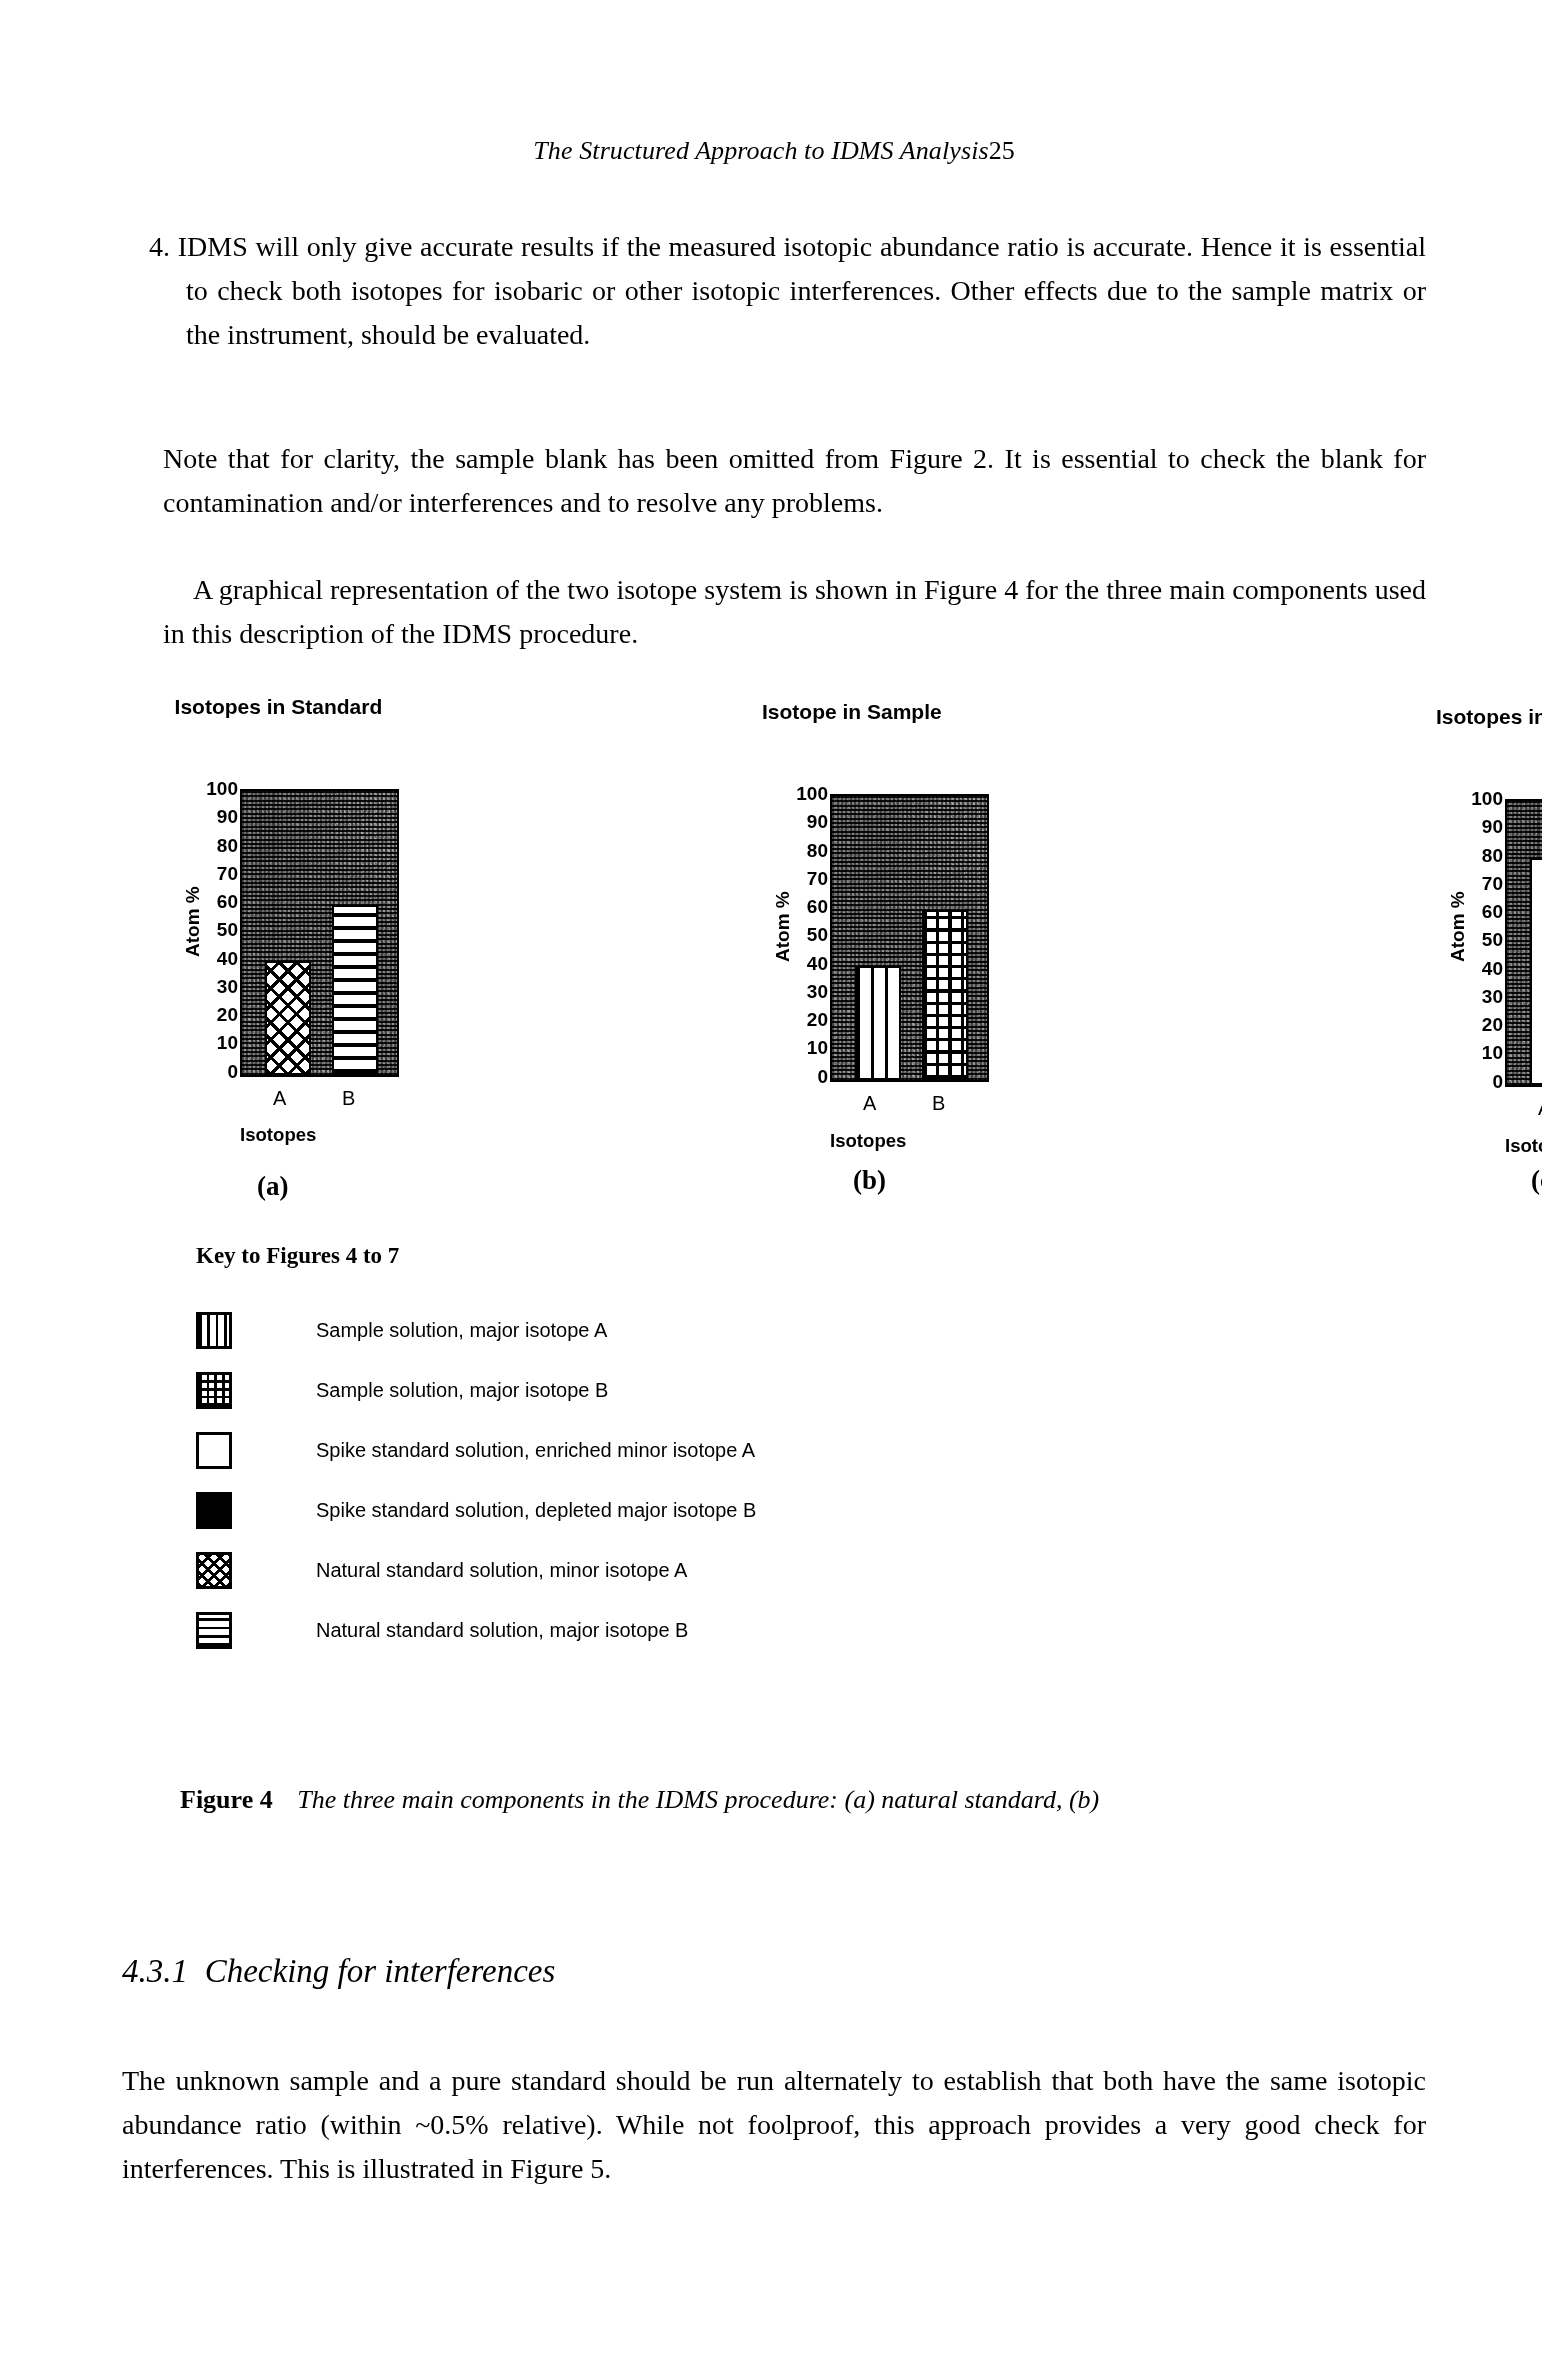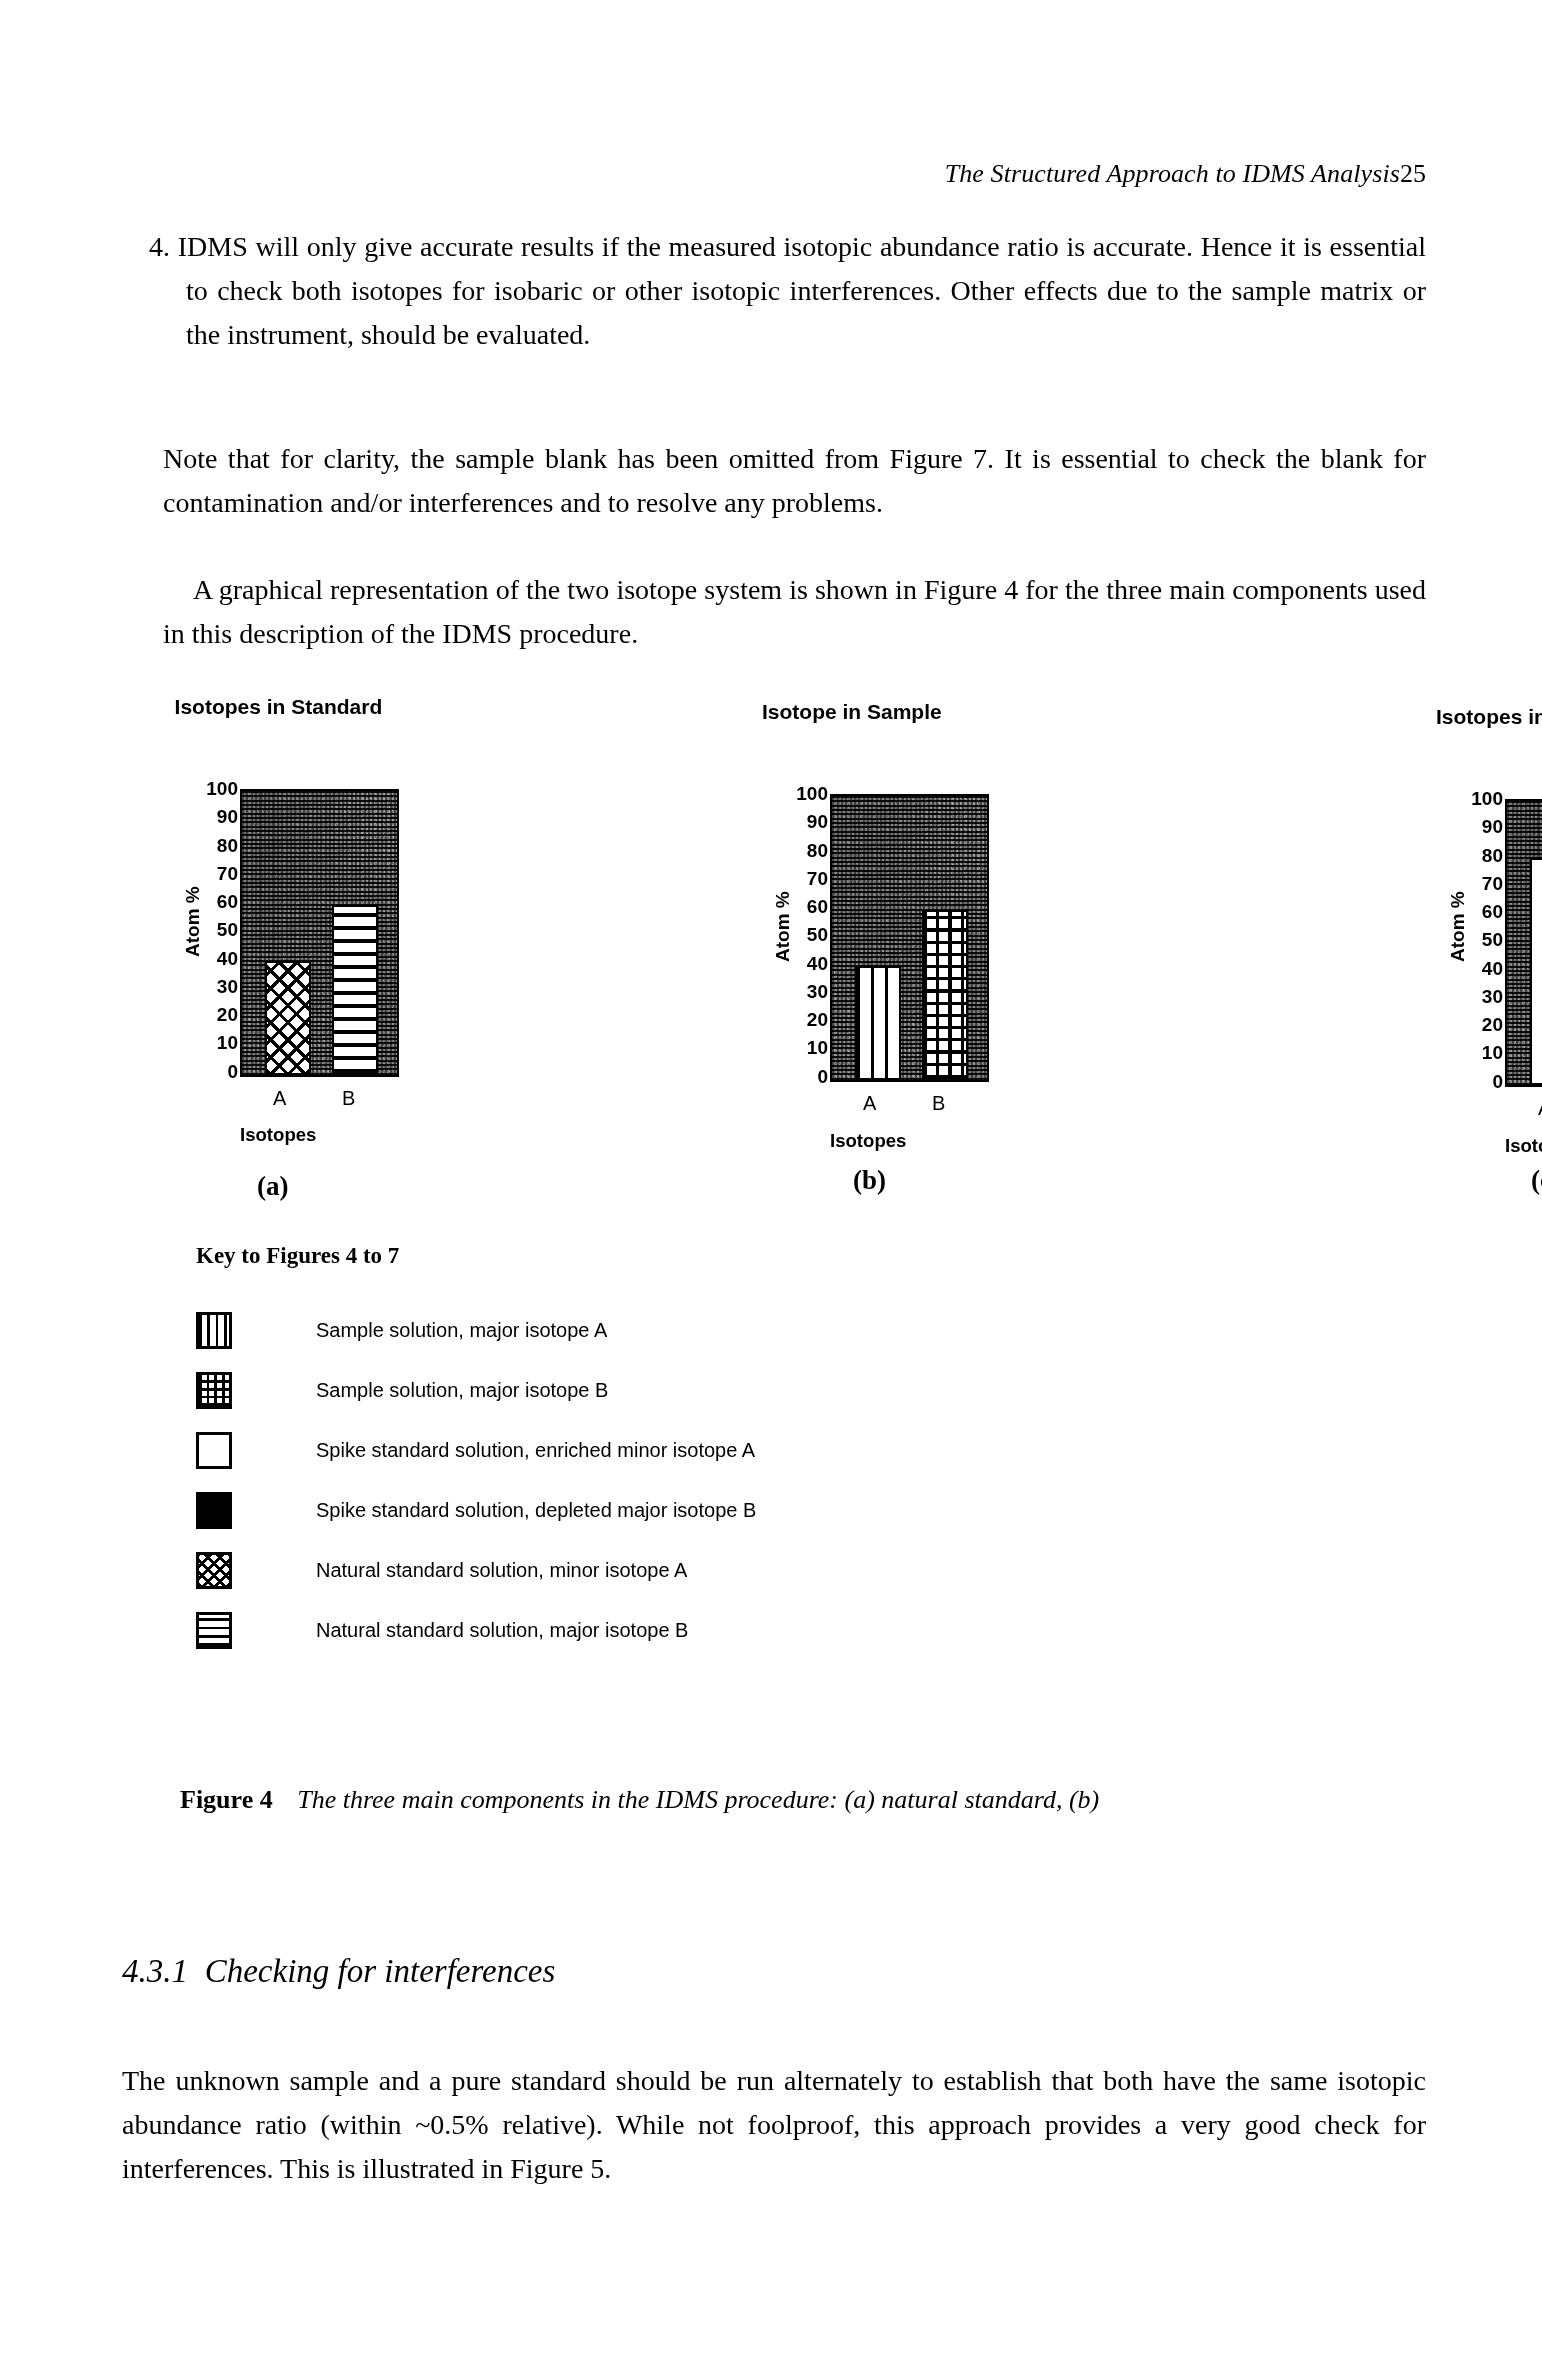--- a/index.html
+++ b/index.html
@@ -20,24 +20,24 @@
     position: absolute;
     left: 0; top: 0;
     width: 1543px;
     height: 2377px;
   }
 
   
   .runhead {
     position: absolute;
     left: 122px;
-    top: 159px;
+    top: 136px;
     width: 1304px;
     display: flex;
-    justify-content: flex-end;
+    justify-content: center;
     align-items: baseline;
   }
   .runhead-title {
     font-style: italic;
     font-size: 26px;
     letter-spacing: 0.1px;
   }
   .runhead-page {
     font-size: 26px;
   }
@@ -314,21 +314,21 @@
 
 <div class="page">
 
   <div class="runhead">
     <div class="runhead-title">The Structured Approach to IDMS Analysis</div>
     <div class="runhead-page">25</div>
   </div>
 
   <div class="body-text para-numbered">4. IDMS will only give accurate results if the measured isotopic abundance ratio is accurate. Hence it is essential to check both isotopes for isobaric or other isotopic interferences. Other effects due to the sample matrix or the instrument, should be evaluated.</div>
 
-  <div class="body-text para-note">Note that for clarity, the sample blank has been omitted from Figure 7. It is essential to check the blank for contamination and/or interferences and to resolve any problems.</div>
+  <div class="body-text para-note">Note that for clarity, the sample blank has been omitted from Figure 2. It is essential to check the blank for contamination and/or interferences and to resolve any problems.</div>
 
   <div class="body-text para-graph">A graphical representation of the two isotope system is shown in Figure 4 for the three main components used in this description of the IDMS procedure.</div>
 
   <div class="figure-area">
 
     <div class="chart-panel p-a">
       <div class="chart-title">Isotopes in Standard</div>
       <div class="axis-ytitle">Atom %</div>
 
       <div class="ticks">

